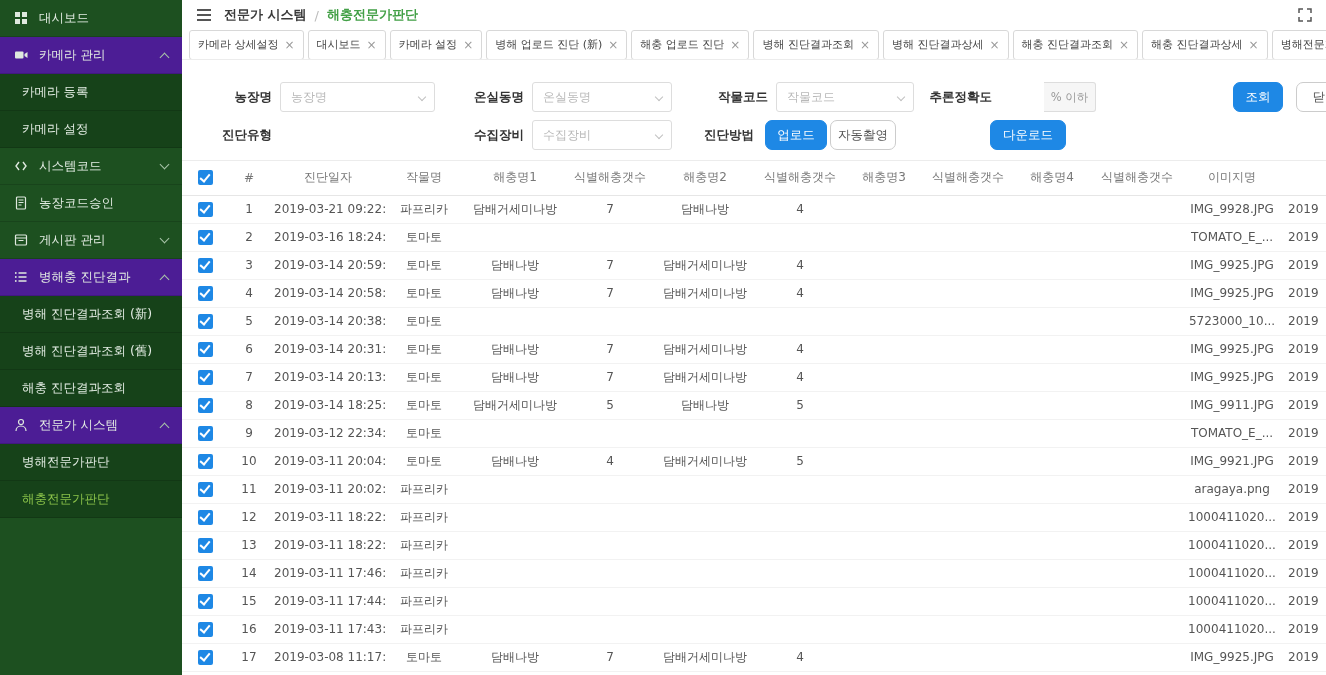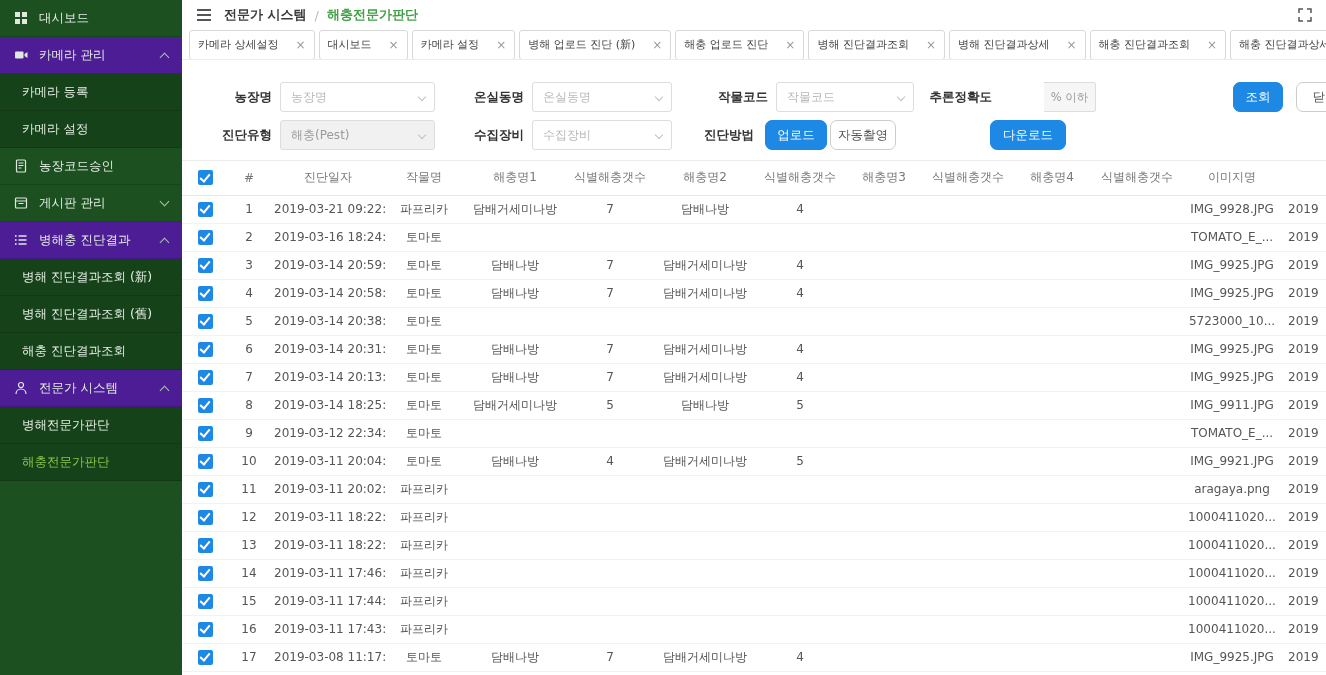--- a/index.html
+++ b/index.html
@@ -27,21 +27,21 @@
   .topbar{height:30px;min-height:30px;display:flex;align-items:center;padding:0 14px;gap:12px}
   .hamburger{display:inline-flex;cursor:pointer}
   .breadcrumb{font-size:13px;font-weight:bold;color:#3a3a3a;display:flex;gap:8px;align-items:center}
   .breadcrumb .sep{color:#bbb;font-weight:normal}
   .breadcrumb .cur{color:#43a047}
   .spacer{flex:1}
   .fullscreen{display:inline-flex;cursor:pointer}
 
   .tabbar{height:30px;min-height:30px;display:flex;align-items:center;gap:4px;padding:0 7px;
     border-bottom:1px solid #ececec;overflow:hidden}
-  .tab{display:inline-flex;align-items:center;gap:17px;height:30px;padding:0 8px;
+  .tab{display:inline-flex;align-items:center;gap:6px;height:30px;padding:0 8px;
     border:1px solid #d8d8d8;border-radius:3px;background:#fff;font-size:11px;color:#444;
     white-space:nowrap;cursor:pointer}
   .tab .tab-close{color:#999;font-size:12px;line-height:1}
 
   
   .filters{position:relative;height:100px;min-height:100px;background:#fff}
   .flabel{position:absolute;font-size:12.5px;font-weight:bold;color:#333;line-height:30px;
     text-align:right;white-space:nowrap}
   .select{position:absolute;height:30px;border:1px solid #ddd;border-radius:3px;background:#fff;
     display:flex;align-items:center;padding:0 22px 0 10px;font-size:12px;color:#b8b8b8;cursor:pointer}
@@ -94,20 +94,29 @@
         </span>
         <span class="sb-label">카메라 관리</span>
         <span class="chev up"></span>
       </div>
       <div class="sb-subitem">
         <span class="sb-label">카메라 등록</span>
       </div>
       <div class="sb-subitem">
         <span class="sb-label">카메라 설정</span>
       </div>
+      <div class="sb-section">
+        <span class="sb-icon">
+          <svg viewBox="0 0 14 14" fill="none" stroke="#dfe9df" stroke-width="1.4">
+            <path d="M5 3L2 7l3 4M9 3l3 4-3 4"></path>
+          </svg>
+        </span>
+        <span class="sb-label">시스템코드</span>
+        <span class="chev down"></span>
+      </div>
       <div class="sb-item">
         <span class="sb-icon">
           <svg viewBox="0 0 14 14" fill="none" stroke="#dfe9df" stroke-width="1.2">
             <rect x="2.5" y="1" width="9" height="12" rx="1"></rect>
             <path d="M4.5 4h5M4.5 6.5h5M4.5 9h3"></path>
           </svg>
         </span>
         <span class="sb-label">농장코드승인</span>
       </div>
       <div class="sb-section">
@@ -239,24 +248,20 @@
         <span>작물코드</span>
         <span class="caret"></span>
       </div>
       <label class="flabel" style="top:22px;left:740px;width:70px">추론정확도</label>
       <input class="txt-input" style="top: 22px; left: 864px; width: 32px; font-style: italic;" value="90">
       <span class="addon" style="top:22px;left:862px;width:52px">% 이하</span>
       <button class="btn blue" style="top:22px;left:1051px;width:50px">조회</button>
       <button class="btn white" style="top:22px;left:1114px;width:58px">닫기</button>
 
       <label class="flabel" style="top:60px;left:18px;width:72px">진단유형</label>
-      <div class="select disabled" style="top:60px;left:98px;width:155px">
-        <span>해충(Pest)</span>
-        <span class="caret"></span>
-      </div>
       <label class="flabel" style="top:60px;left:276px;width:66px">수집장비</label>
       <div class="select" style="top:60px;left:350px;width:140px">
         <span>수집장비</span>
         <span class="caret"></span>
       </div>
       <label class="flabel" style="top:60px;left:512px;width:60px">진단방법</label>
       <button class="btn blue" style="top:60px;left:583px;width:62px">업로드</button>
       <button class="btn white" style="top:60px;left:648px;width:66px">자동촬영</button>
       <button class="btn blue" style="top:60px;left:808px;width:76px">다운로드</button>
     </section>

